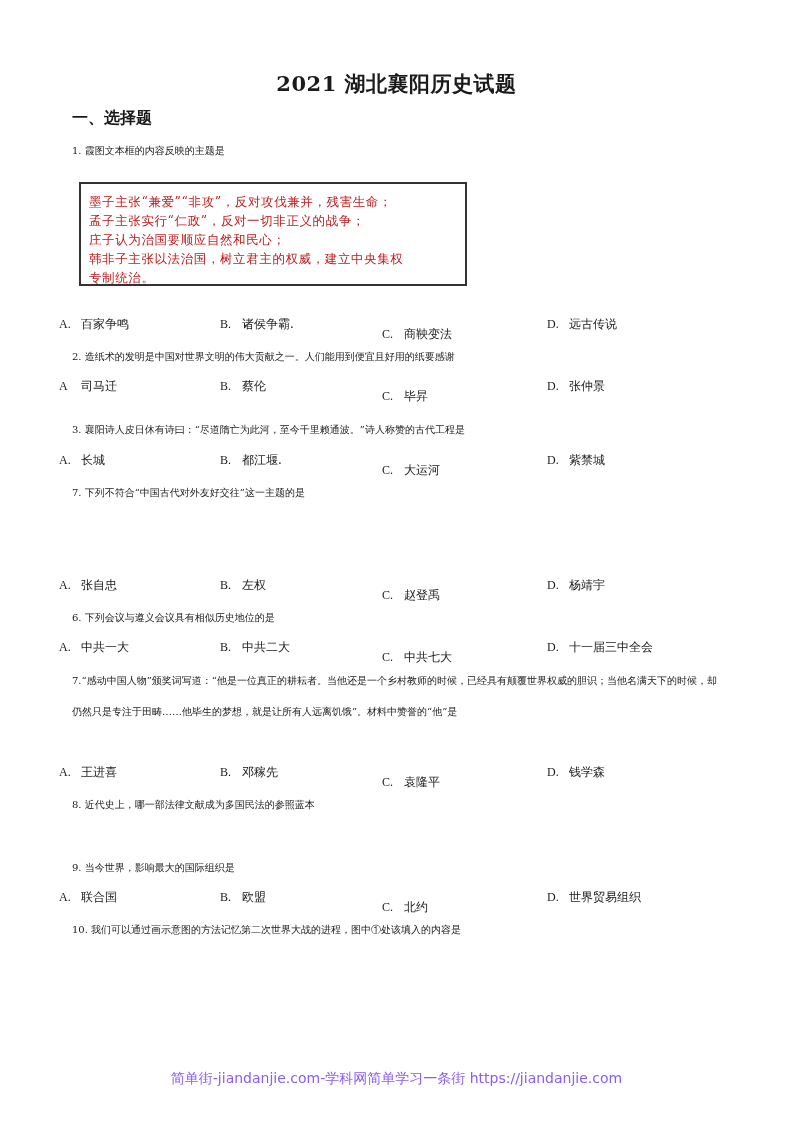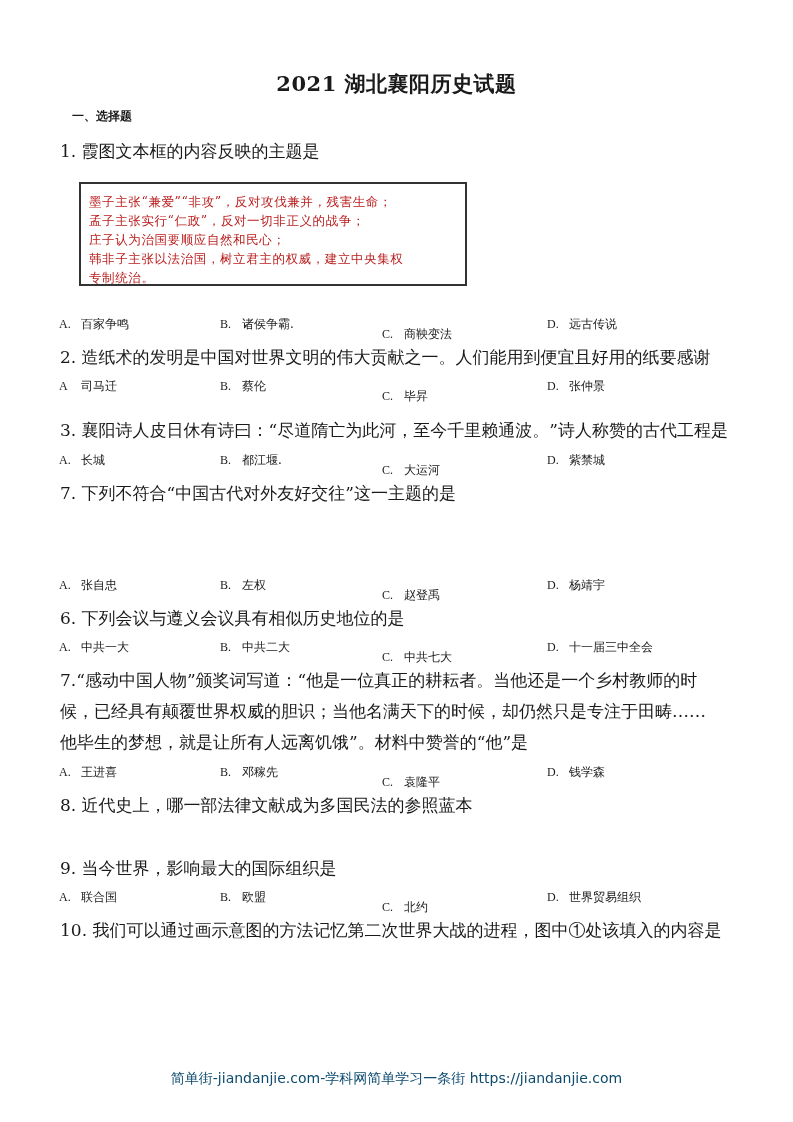--- a/index.html
+++ b/index.html
@@ -1,37 +1,37 @@
 <!DOCTYPE html>
 <html><head>
 <meta charset="utf-8">
 <style>
   html, body { margin: 0; padding: 0; background: #ffffff; }
   body { width: 793px; height: 1122px; position: relative; overflow: hidden;
          font-family: "DejaVu Serif", "Liberation Serif", serif; color: #1a1a1a; }
   .page { position: absolute; left: 0; top: 0; width: 793px; height: 1122px; }
   .title { position: absolute; top: 70px; left: 0; width: 793px; text-align: center;
            font-size: 21px; font-weight: bold; letter-spacing: 0.5px; }
-  .section { position: absolute; left: 72px; top: 108px; font-size: 12px; font-weight: bold; }
-  .q { position: absolute; left: 60px; font-size: 17px; line-height: 20px; white-space: nowrap; }
+  .section { position: absolute; left: 72px; top: 108px; font-size: 16px; font-weight: bold; }
+  .q { position: absolute; left: 72px; font-size: 10px; line-height: 20px; white-space: nowrap; }
   .q.wrap { white-space: normal; width: 650px; line-height: 31px; }
   .opts { position: absolute; left: 59px; width: 650px; font-size: 12px; height: 20px; }
   .opt { position: absolute; top: 0; white-space: nowrap; }
   .opt:nth-child(1) { left: 0; }
   .opt:nth-child(2) { left: 161px; }
   .opt:nth-child(3) { left: 323px; margin-top: 10px; }
   .opt:nth-child(4) { left: 488px; }
   .opt .letter { display: inline-block; min-width: 22px; font-family: "Liberation Serif", serif; }
   .textbox { position: absolute; left: 79px; top: 182px; width: 388px; height: 104px;
              border: 2px solid #333; box-sizing: border-box; padding: 8px 6px 6px 8px;
              font-size: 12.5px; line-height: 19px; letter-spacing: 0.6px; color: #b91c1c;
              font-family: "DejaVu Serif", serif; }
   .textbox div { white-space: nowrap; }
   .footer { position: absolute; top: 1070px; left: 0; width: 793px; text-align: center;
-            font-family: "DejaVu Sans", "Liberation Sans", sans-serif; font-size: 14px; color: #0c4a6e; }
+            font-family: "DejaVu Sans", "Liberation Sans", sans-serif; font-size: 14px; color: #8b5cf6; }
 </style>
 </head>
 <body>
 
 <div class="page">
 
   <div class="title">2021 湖北襄阳历史试题</div>
   <div class="section">一、选择题</div>
 
   <div class="q" style="top:141px">1. 霞图文本框的内容反映的主题是</div>

